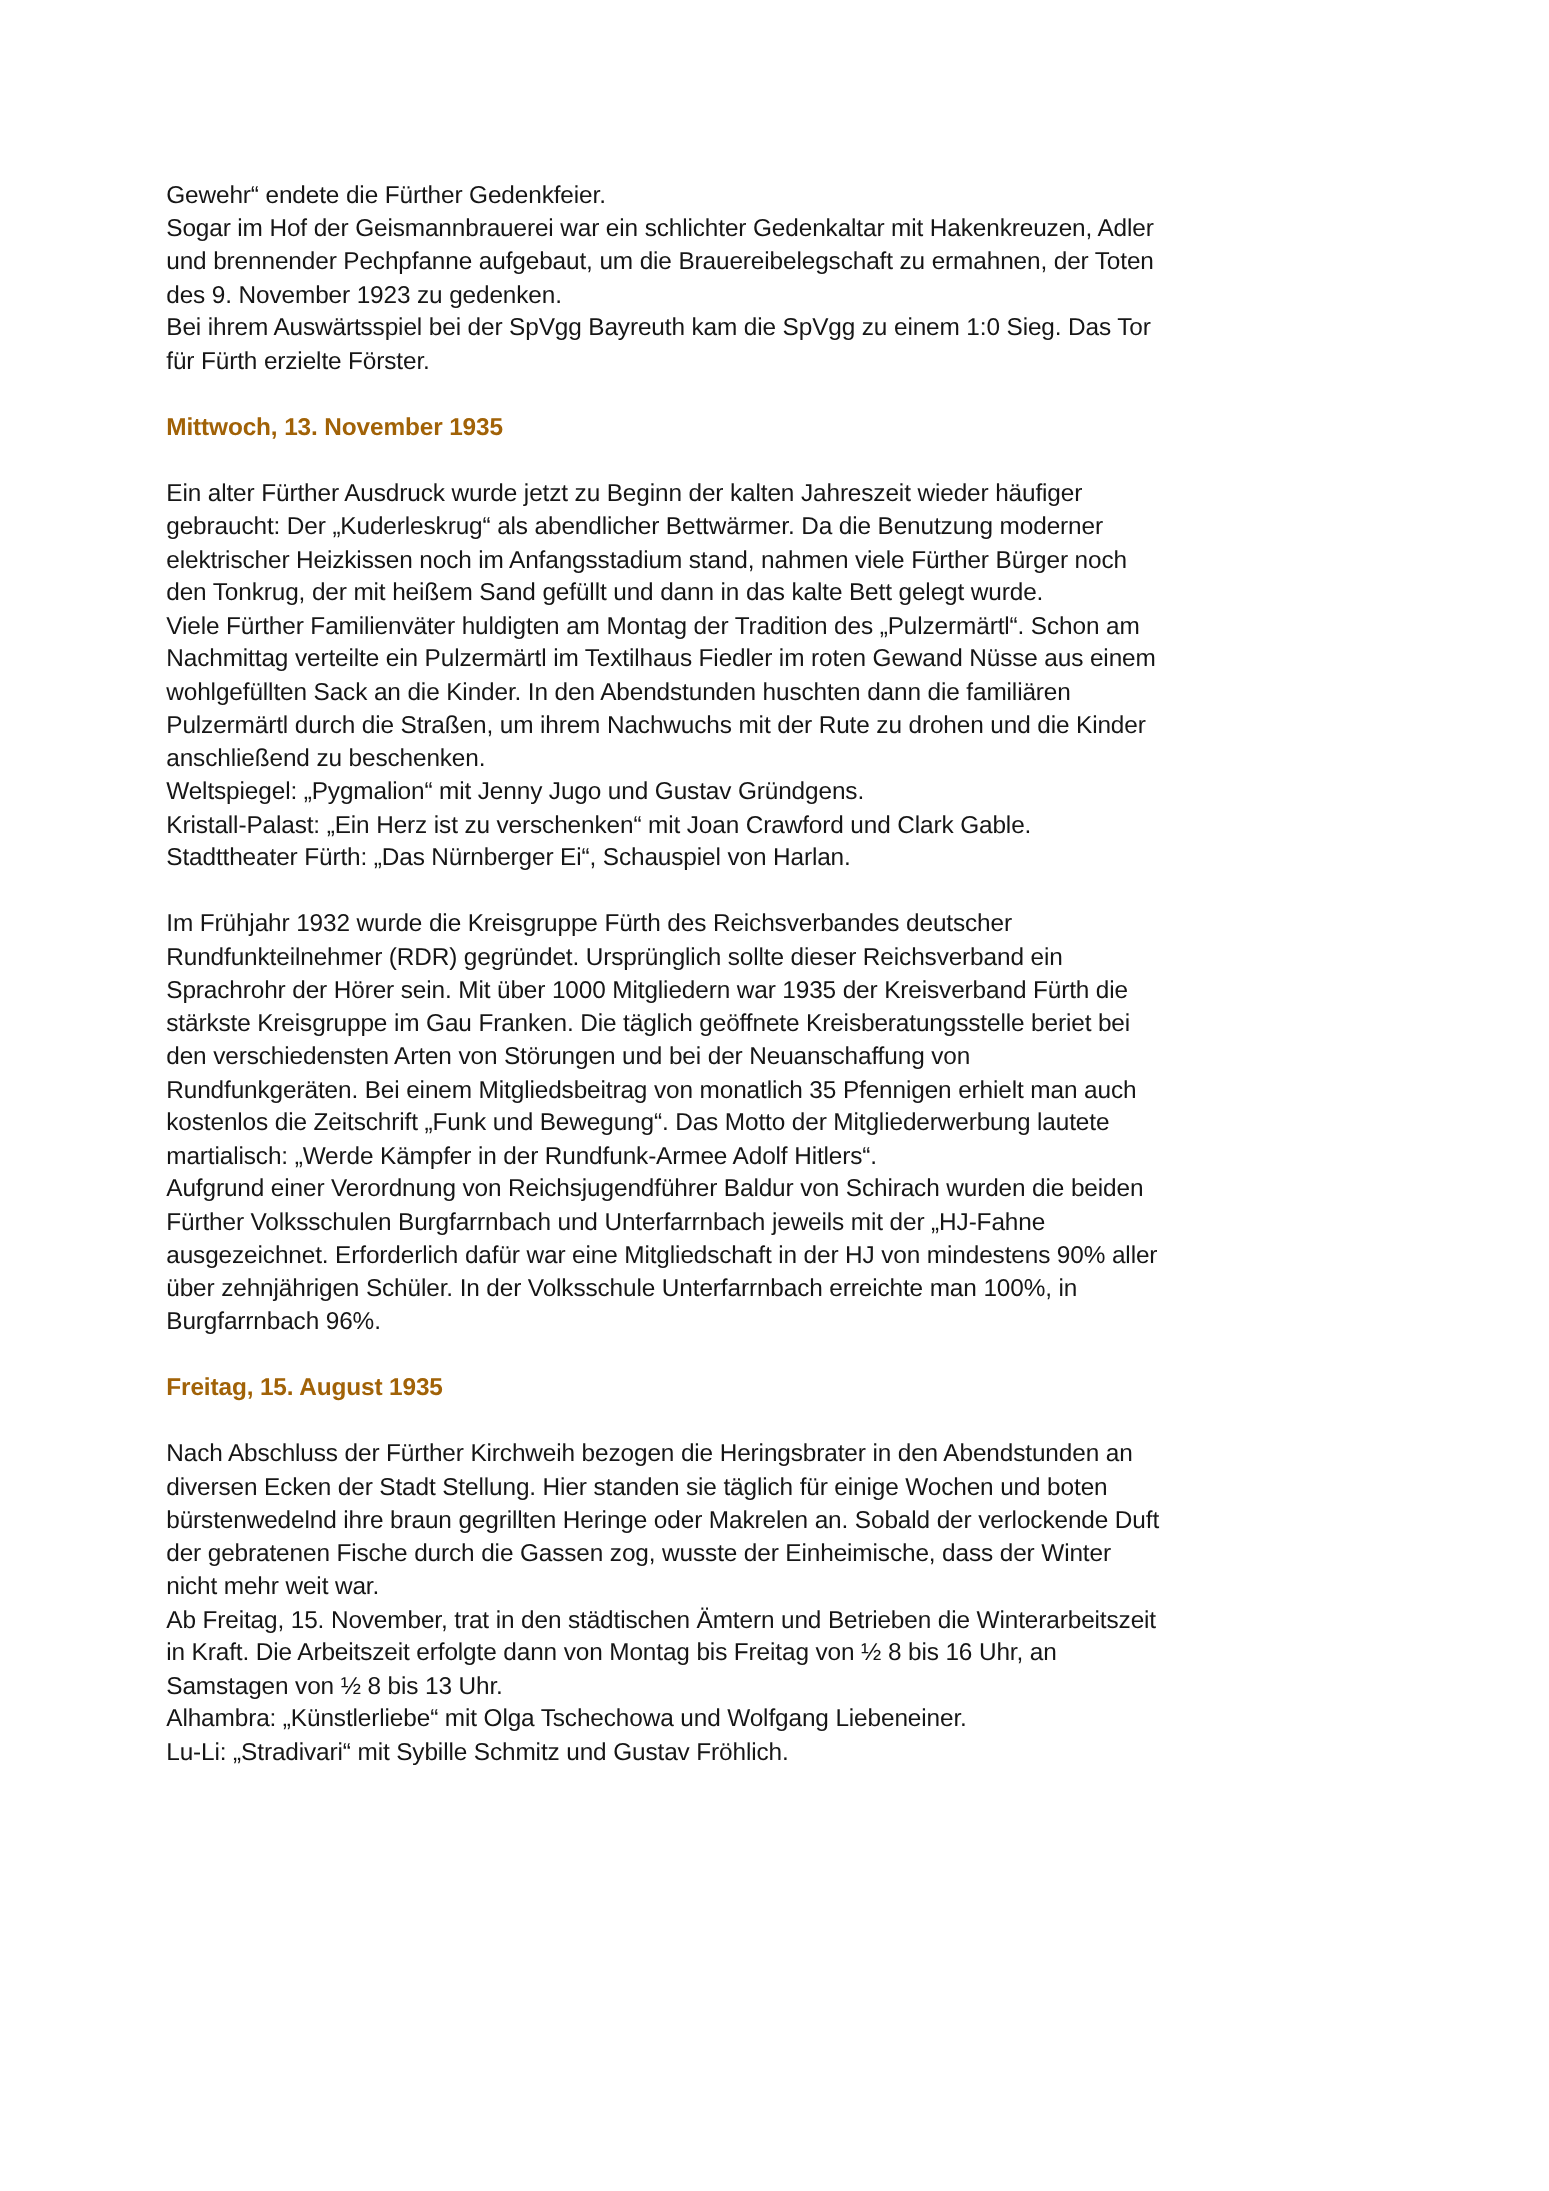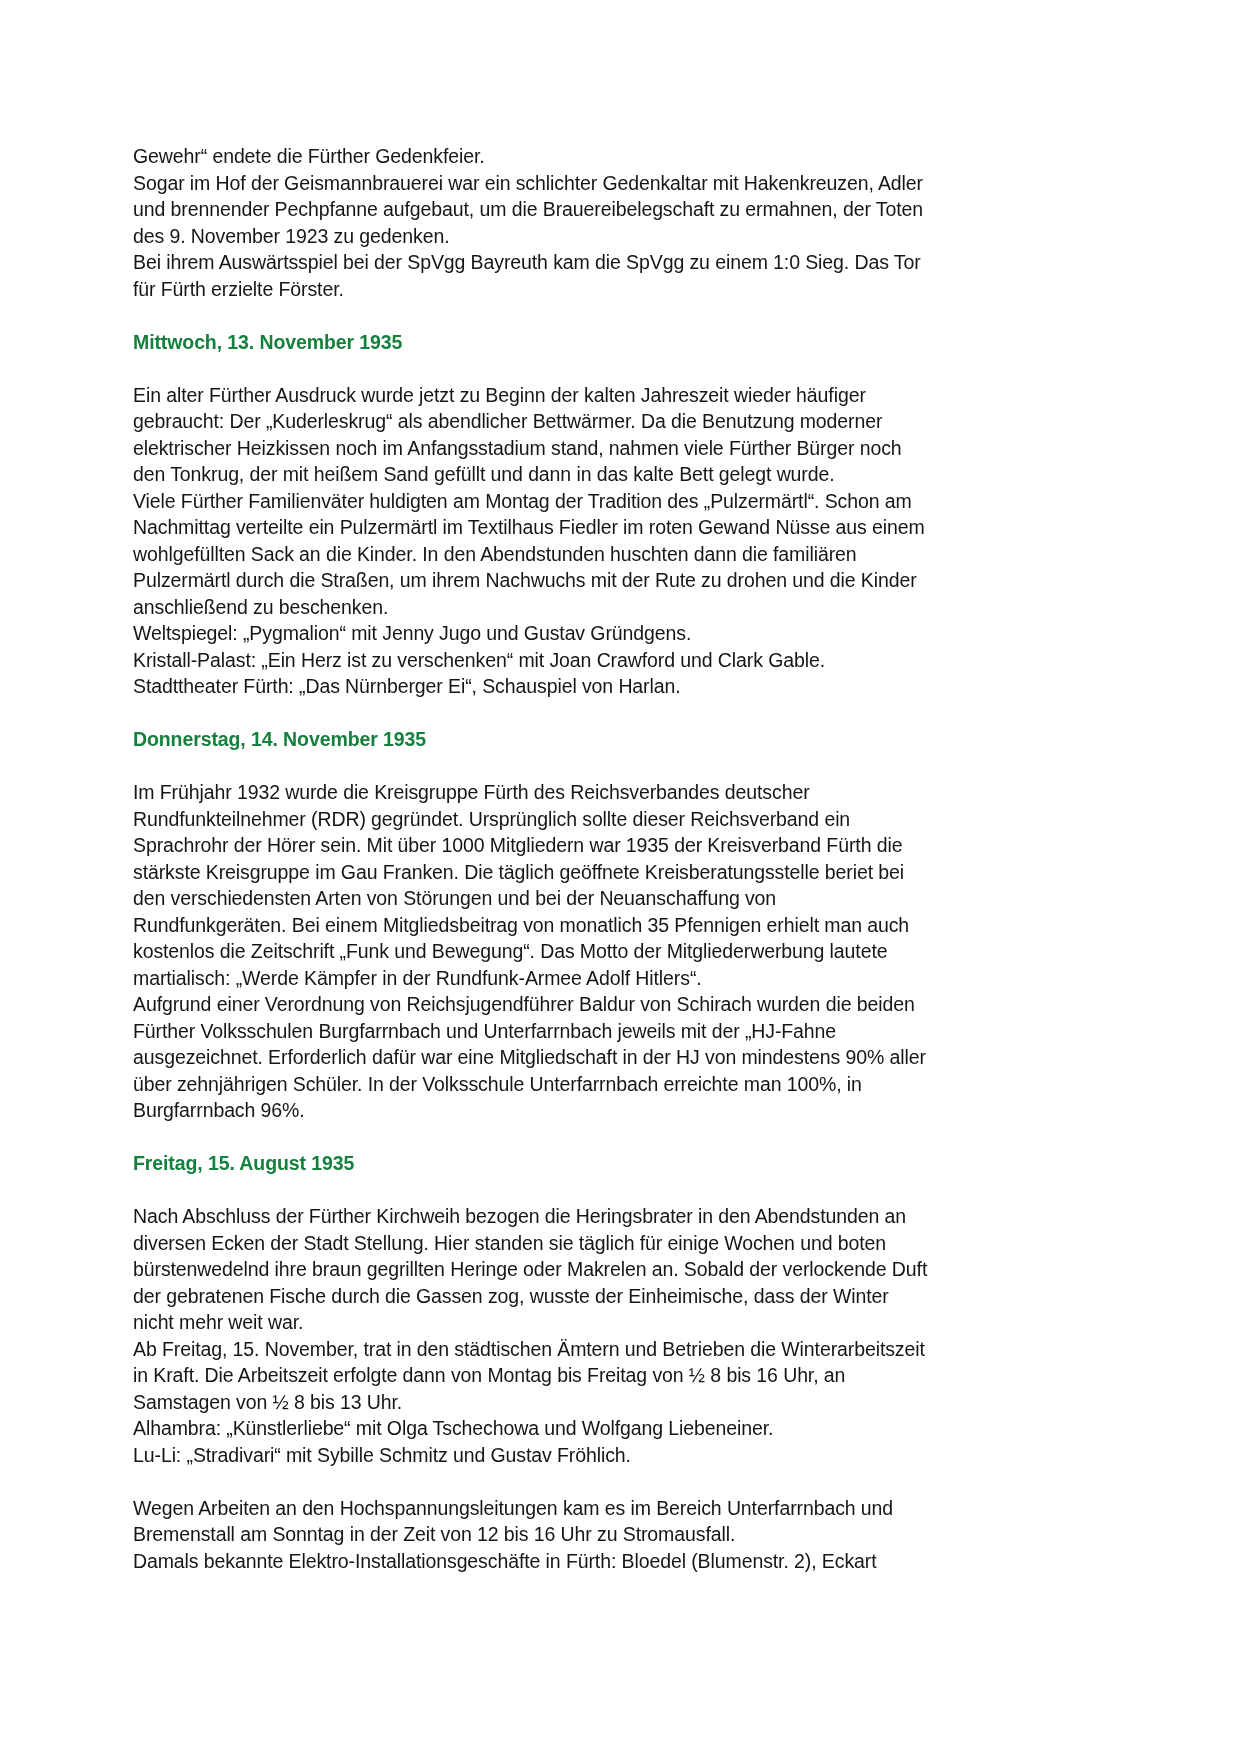--- a/index.html
+++ b/index.html
@@ -29,21 +29,21 @@
     margin: 0 0 26.5px 0;
     white-space: pre;
     font-weight: 400;
   }
   .doc-text h2.heading {
     margin: 0 0 26.5px 0;
     font-size: 19.5px;
     line-height: 26.5px;
     font-weight: 700;
     white-space: pre;
-    color: #15803d;
+    color: #a16207;
   }
 </style>
 </head>
 <body>
 
 <div class="sheet">
   <div class="doc-text">
     <p class="paragraph">Gewehr“ endete die Fürther Gedenkfeier.
 Sogar im Hof der Geismannbrauerei war ein schlichter Gedenkaltar mit Hakenkreuzen, Adler
 und brennender Pechpfanne aufgebaut, um die Brauereibelegschaft zu ermahnen, der Toten
@@ -56,21 +56,20 @@
 elektrischer Heizkissen noch im Anfangsstadium stand, nahmen viele Fürther Bürger noch
 den Tonkrug, der mit heißem Sand gefüllt und dann in das kalte Bett gelegt wurde.
 Viele Fürther Familienväter huldigten am Montag der Tradition des „Pulzermärtl“. Schon am
 Nachmittag verteilte ein Pulzermärtl im Textilhaus Fiedler im roten Gewand Nüsse aus einem
 wohlgefüllten Sack an die Kinder. In den Abendstunden huschten dann die familiären
 Pulzermärtl durch die Straßen, um ihrem Nachwuchs mit der Rute zu drohen und die Kinder
 anschließend zu beschenken.
 Weltspiegel: „Pygmalion“ mit Jenny Jugo und Gustav Gründgens.
 Kristall-Palast: „Ein Herz ist zu verschenken“ mit Joan Crawford und Clark Gable.
 Stadttheater Fürth: „Das Nürnberger Ei“, Schauspiel von Harlan.</p>
-    <h2 class="heading">Donnerstag, 14. November 1935</h2>
     <p class="paragraph">Im Frühjahr 1932 wurde die Kreisgruppe Fürth des Reichsverbandes deutscher
 Rundfunkteilnehmer (RDR) gegründet. Ursprünglich sollte dieser Reichsverband ein
 Sprachrohr der Hörer sein. Mit über 1000 Mitgliedern war 1935 der Kreisverband Fürth die
 stärkste Kreisgruppe im Gau Franken. Die täglich geöffnete Kreisberatungsstelle beriet bei
 den verschiedensten Arten von Störungen und bei der Neuanschaffung von
 Rundfunkgeräten. Bei einem Mitgliedsbeitrag von monatlich 35 Pfennigen erhielt man auch
 kostenlos die Zeitschrift „Funk und Bewegung“. Das Motto der Mitgliederwerbung lautete
 martialisch: „Werde Kämpfer in der Rundfunk-Armee Adolf Hitlers“.
 Aufgrund einer Verordnung von Reichsjugendführer Baldur von Schirach wurden die beiden
 Fürther Volksschulen Burgfarrnbach und Unterfarrnbach jeweils mit der „HJ-Fahne
@@ -81,17 +80,14 @@
     <p class="paragraph">Nach Abschluss der Fürther Kirchweih bezogen die Heringsbrater in den Abendstunden an
 diversen Ecken der Stadt Stellung. Hier standen sie täglich für einige Wochen und boten
 bürstenwedelnd ihre braun gegrillten Heringe oder Makrelen an. Sobald der verlockende Duft
 der gebratenen Fische durch die Gassen zog, wusste der Einheimische, dass der Winter
 nicht mehr weit war.
 Ab Freitag, 15. November, trat in den städtischen Ämtern und Betrieben die Winterarbeitszeit
 in Kraft. Die Arbeitszeit erfolgte dann von Montag bis Freitag von ½ 8 bis 16 Uhr, an
 Samstagen von ½ 8 bis 13 Uhr.
 Alhambra: „Künstlerliebe“ mit Olga Tschechowa und Wolfgang Liebeneiner.
 Lu-Li: „Stradivari“ mit Sybille Schmitz und Gustav Fröhlich.</p>
-    <p class="paragraph">Wegen Arbeiten an den Hochspannungsleitungen kam es im Bereich Unterfarrnbach und
-Bremenstall am Sonntag in der Zeit von 12 bis 16 Uhr zu Stromausfall.
-Damals bekannte Elektro-Installationsgeschäfte in Fürth: Bloedel (Blumenstr. 2), Eckart</p>
   </div>
 </div>
 
 </body></html>

